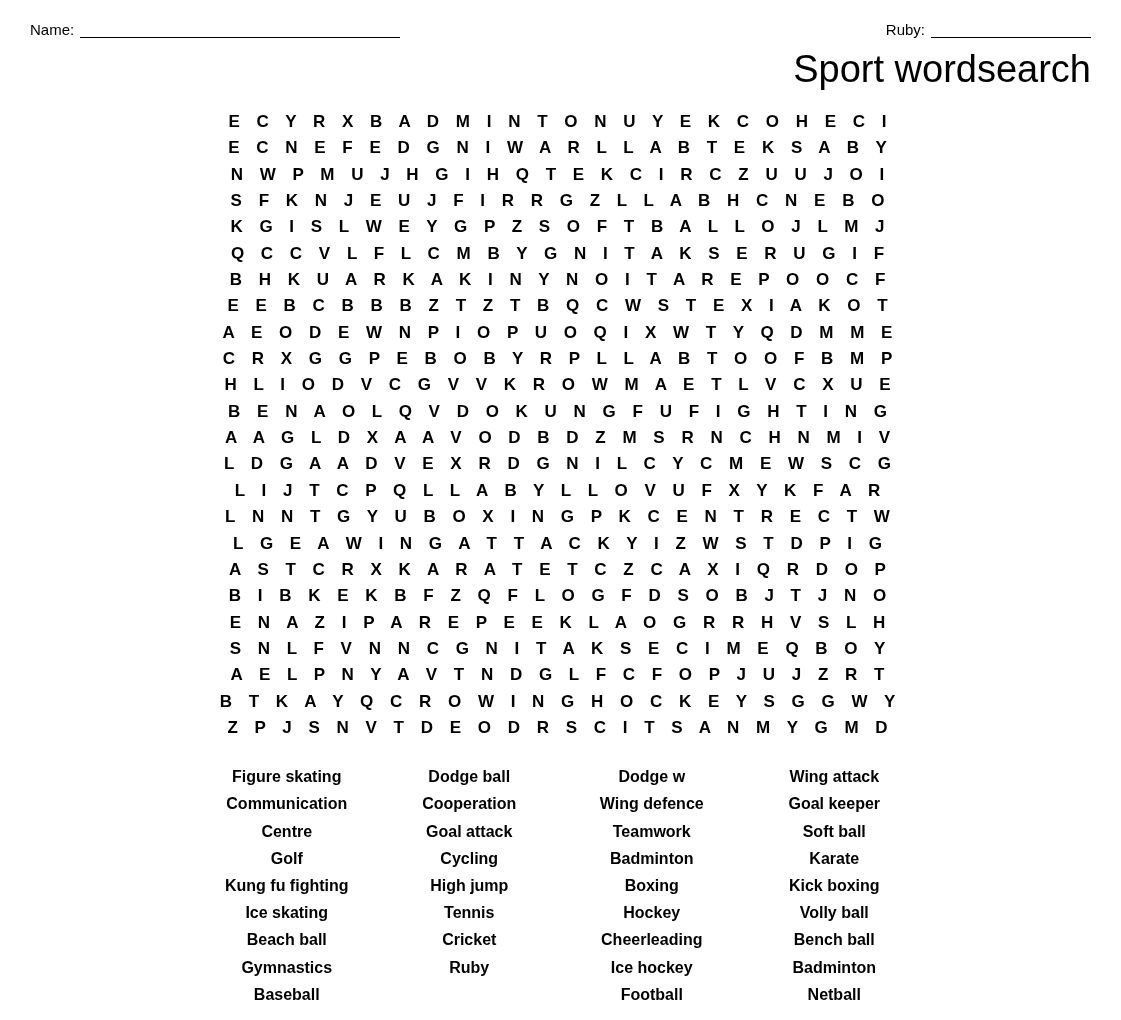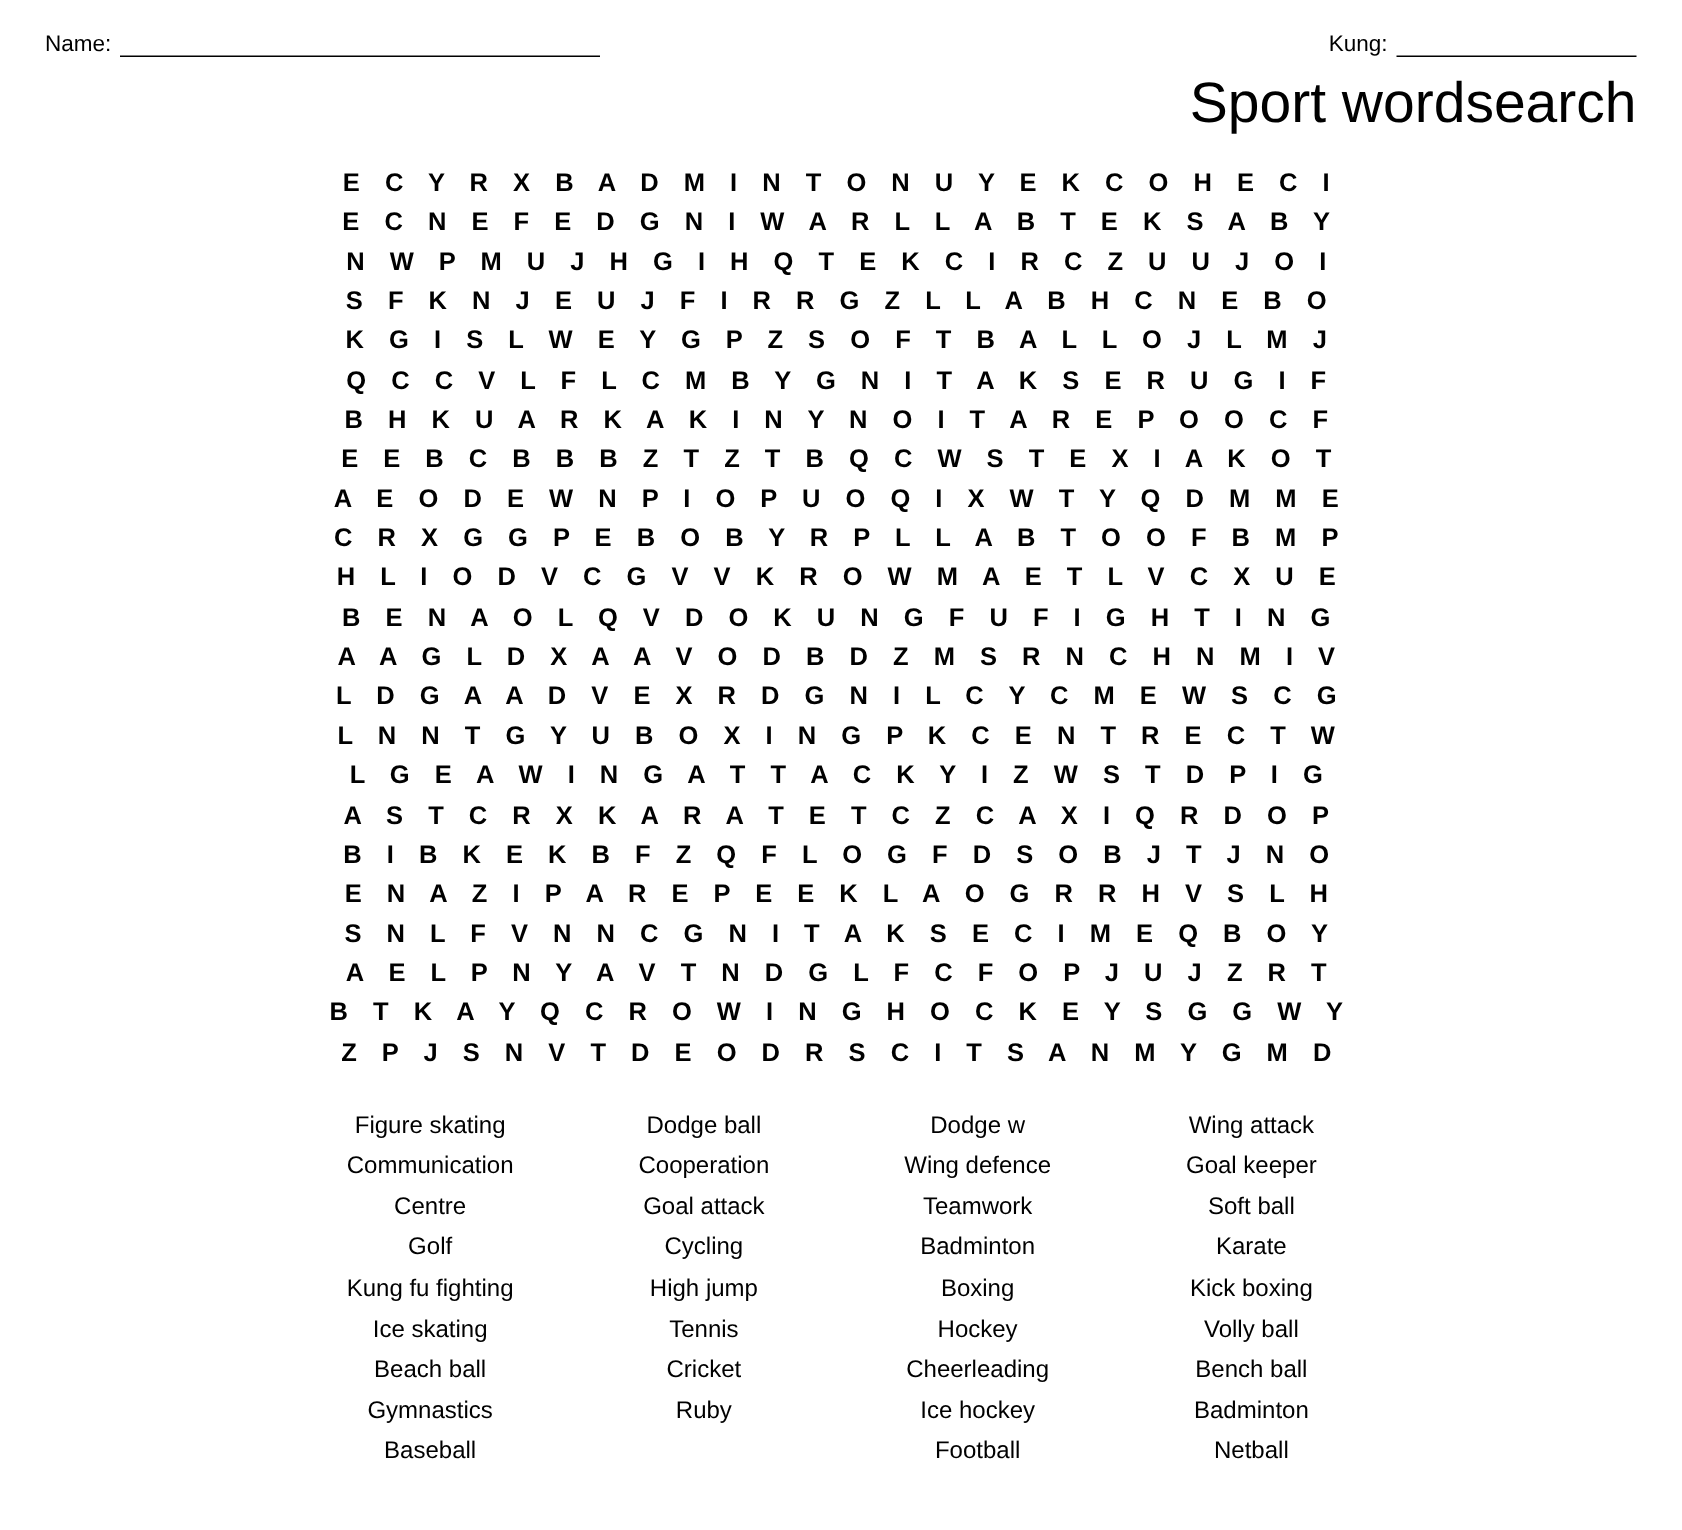--- a/index.html
+++ b/index.html
@@ -52,37 +52,38 @@
     .word-grid div {
       white-space: pre;
     }
     .word-list {
       display: grid;
       grid-template-columns: repeat(4, 1fr);
       gap: 14px 10px;
       max-width: 800px;
       margin: 14px auto;
       padding: 0 40px;
+      font-weight: bold;
     }
     .word-item {
       text-align: center;
       font-size: 16px;
       line-height: 1.7;
     }
   </style>
 </head>
 <body>
 
 <div class="header-line">
   <div class="name-field">
     <span>Name:</span>
     <span class="underline">&nbsp;</span>
   </div>
   <div class="date-field">
-    <span>Kung:</span>
+    <span>Ruby:</span>
     <span class="underline">&nbsp;</span>
   </div>
 </div>
 
 <h1 class="page-title">Sport wordsearch</h1>
 
 <div class="grid-container">
   <div class="word-grid" id="word-grid-rows">
       <div>E C Y R X B A D M I N T O N U Y E K C O H E C I</div>
       <div>E C N E F E D G N I W A R L L A B T E K S A B Y</div>
@@ -91,20 +92,21 @@
       <div>K G I S L W E Y G P Z S O F T B A L L O J L M J</div>
       <div>Q C C V L F L C M B Y G N I T A K S E R U G I F</div>
       <div>B H K U A R K A K I N Y N O I T A R E P O O C F</div>
       <div>E E B C B B B Z T Z T B Q C W S T E X I A K O T</div>
       <div>A E O D E W N P I O P U O Q I X W T Y Q D M M E</div>
       <div>C R X G G P E B O B Y R P L L A B T O O F B M P</div>
       <div>H L I O D V C G V V K R O W M A E T L V C X U E</div>
       <div>B E N A O L Q V D O K U N G F U F I G H T I N G</div>
       <div>A A G L D X A A V O D B D Z M S R N C H N M I V</div>
       <div>L D G A A D V E X R D G N I L C Y C M E W S C G</div>
+      <div>L I J T C P Q L L A B Y L L O V U F X Y K F A R</div>
       <div>L N N T G Y U B O X I N G P K C E N T R E C T W</div>
       <div>L G E A W I N G A T T A C K Y I Z W S T D P I G</div>
       <div>A S T C R X K A R A T E T C Z C A X I Q R D O P</div>
       <div>B I B K E K B F Z Q F L O G F D S O B J T J N O</div>
       <div>E N A Z I P A R E P E E K L A O G R R H V S L H</div>
       <div>S N L F V N N C G N I T A K S E C I M E Q B O Y</div>
       <div>A E L P N Y A V T N D G L F C F O P J U J Z R T</div>
       <div>B T K A Y Q C R O W I N G H O C K E Y S G G W Y</div>
       <div>Z P J S N V T D E O D R S C I T S A N M Y G M D</div>
     </div>

